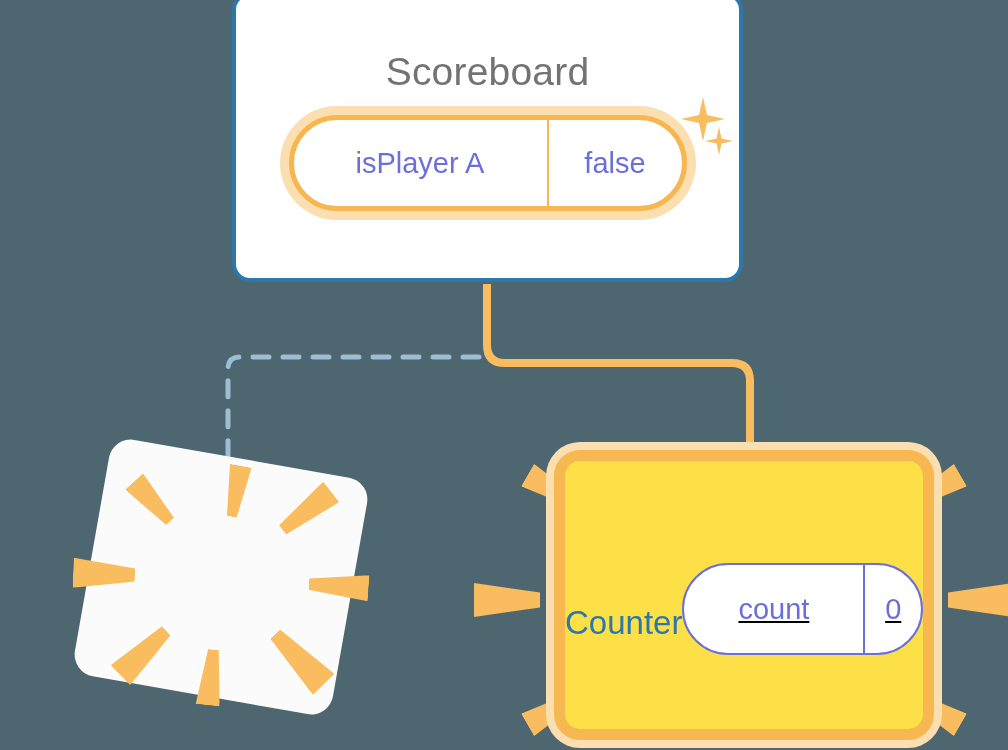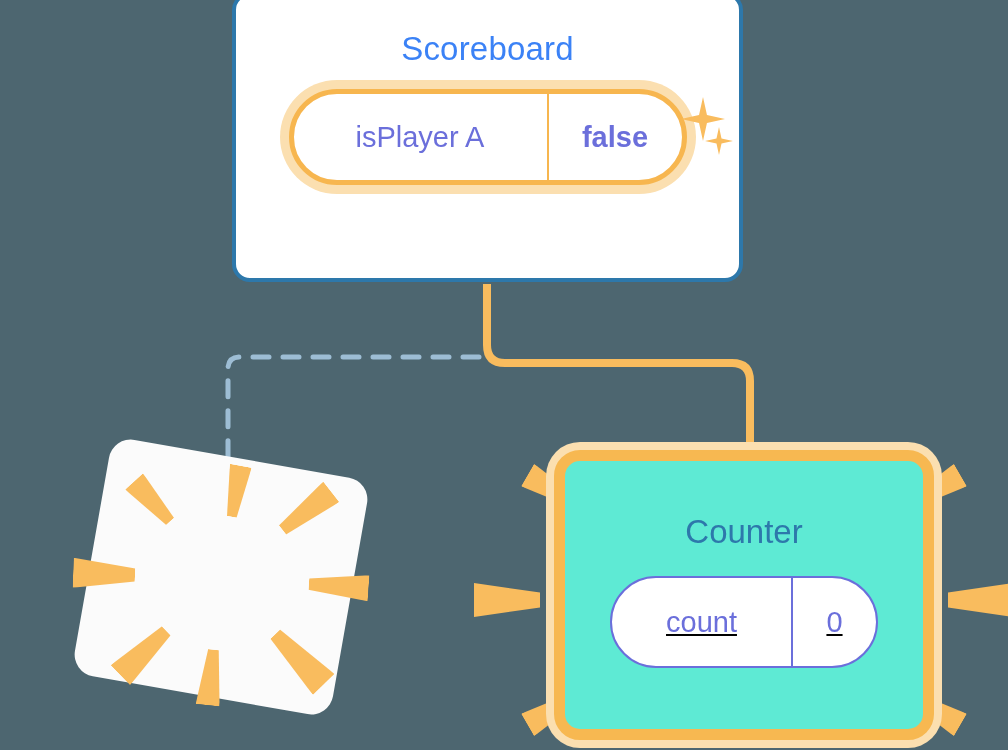--- a/index.html
+++ b/index.html
@@ -40,23 +40,23 @@
     height: 290px;
     box-sizing: border-box;
     background: #ffffff;
     border: 4px solid #2d78ab;
     border-radius: 18px;
     display: flex;
     flex-direction: column;
     align-items: center;
   }
   #scoreboard-title {
-    margin-top: 36px;
-    font-size: 33px;
-    color: #3b82f6;
+    margin-top: 56px;
+    font-size: 39px;
+    color: #737373;
     letter-spacing: 0.2px;
     line-height: 1;
   }
 
   
   .pill-wrap {
     position: relative;
     margin-top: 24px;
   }
   .pill-glow {
@@ -84,21 +84,21 @@
     justify-content: center;
     color: #6b6fdb;
     font-size: 29px;
   }
   #isplayer-key {
     flex: 0 0 253px;
     border-right: 2px solid #f7b64f;
   }
   #isplayer-val {
     flex: 1 1 auto;
-    font-weight: bold;
+    font-weight: normal;
     color: #5b63d8;
     font-size: 31px;
   }
 
   
   .sparkle {
     position: absolute;
     background: #f9bc5e;
   }
   .spark-big {
@@ -113,26 +113,25 @@
   }
 
   
   #counter-card {
     position: absolute;
     left: 554px;
     top: 450px;
     width: 380px;
     height: 290px;
     box-sizing: border-box;
-    background: #5eead4;
+    background: #fde047;
     border: 11px solid #f7b851;
     border-radius: 26px;
     box-shadow: 0 0 0 8px #fbdfb0;
     display: flex;
-    flex-direction: column;
     align-items: center;
   }
   #counter-title {
     margin-top: 54px;
     font-size: 33px;
     color: #2d78ab;
     line-height: 1;
   }
   #count-pill {
     margin-top: 28px;

